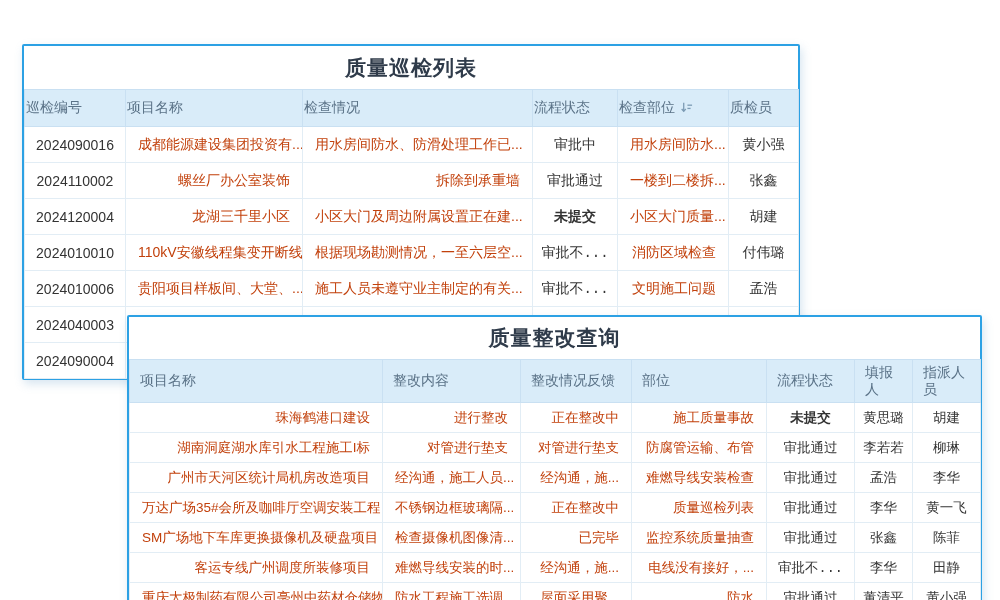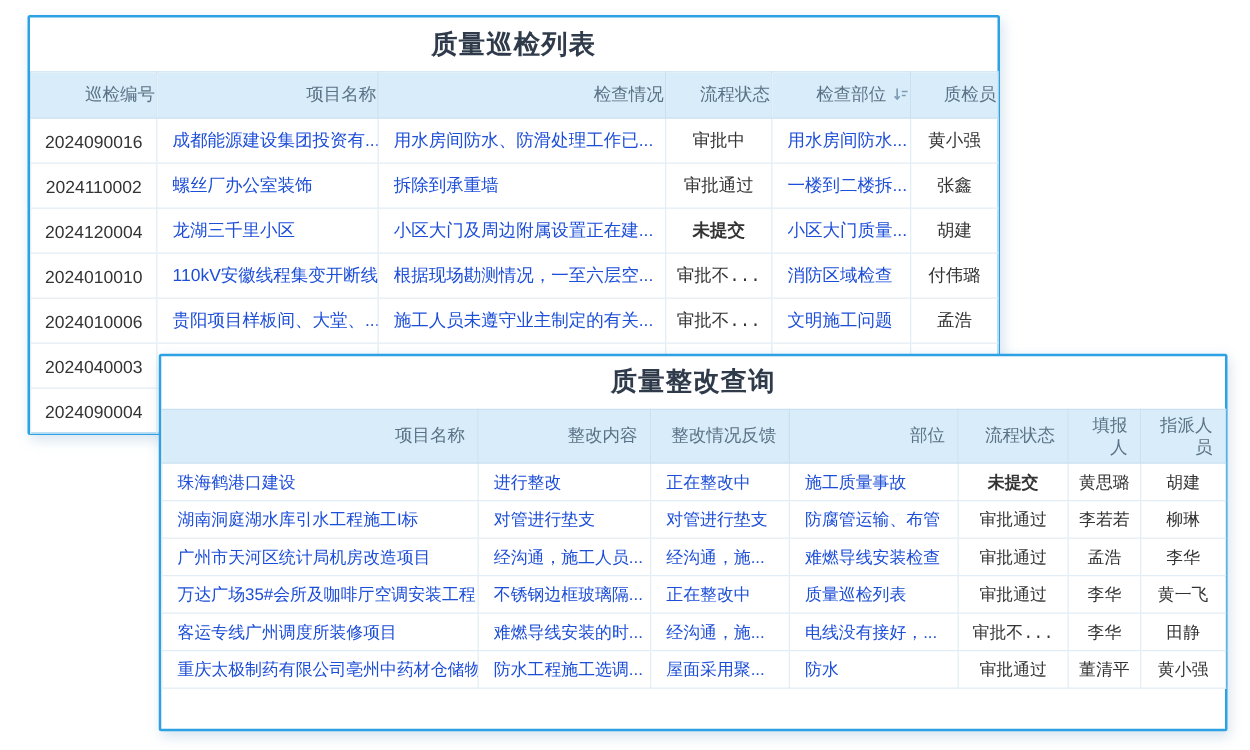--- a/index.html
+++ b/index.html
@@ -3,44 +3,44 @@
 <meta charset="utf-8">
 <style>
   html,body{margin:0;padding:0;}
   body{
     width:1000px;height:600px;position:relative;background:#ffffff;
     font-family:"Liberation Sans","DejaVu Sans",sans-serif;
     overflow:hidden;
   }
   .window{
     position:absolute;background:#fff;border:2px solid #2CA1E4;border-radius:2px;
-    box-shadow:2px 4px 10px rgba(110,160,200,.28);box-sizing:border-box;
+    box-shadow:2px 4px 10px rgba(110,160,200,.28);box-sizing:border-box;margin-top:32px;
   }
   #win-inspection{left:22px;top:12px;width:778px;height:336px;z-index:1;}
   #win-rectification{left:127px;top:283px;width:855px;height:302px;z-index:2;}
   .win-title{
     text-align:center;font-weight:bold;color:#2F3B4A;letter-spacing:1px;
   }
   #win-inspection .win-title{font-size:21px;line-height:43px;height:43px;}
   #win-rectification .win-title{font-size:21px;line-height:42px;height:42px;}
   table{border-collapse:collapse;table-layout:fixed;width:100%;}
   th,td{
     border:1px solid #E2EDF5;box-sizing:border-box;
     white-space:nowrap;overflow:hidden;font-size:14px;
   }
   thead th{
-    background:#D9ECF9;color:#5A7287;font-weight:normal;text-align:right;
+    background:#D9ECF9;color:#5A7287;font-weight:normal;text-align:left;
     border-color:#C9E0F2;
   }
   #win-inspection thead th{height:37px;}
   #win-rectification thead th{height:43px;white-space:normal;line-height:1.25;padding:0 10px;vertical-align:middle;}
   #win-inspection tbody tr{height:36px;}
   #win-rectification tbody tr{height:30px;padding-left:44px;}
   #win-rectification tbody td{font-size:13.5px;}
-  td.al{text-align:left;padding:0 12px;color:#1d4ed8;}
+  td.al{text-align:right;padding:0 12px;color:#c2410c;}
   td.ac{text-align:center;padding:0 4px;color:#333;}
   .blue{color:#3898E4;}
   [data-status="pending"]{color:#F0A125;}
   [data-status="approved"]{color:#2BA64A;}
   [data-status="unsubmitted"]{color:#3B3BE0;font-weight:bold;}
   [data-status="rejected"]{color:#F44B4B;font-family:Liberation Mono, monospace;}
   .sort-icon{display:inline-block;vertical-align:-2px;margin-left:5px;}
 </style>
 </head>
 <body>
@@ -201,20 +201,29 @@
         <tr>
           <td class="al blue">万达广场35#会所及咖啡厅空调安装工程</td>
           <td class="al">不锈钢边框玻璃隔...</td>
           <td class="al">正在整改中</td>
           <td class="al">质量巡检列表</td>
           <td class="ac" data-status="approved">审批通过</td>
           <td class="ac blue">李华</td>
           <td class="ac blue">黄一飞</td>
         </tr>
 
+        <tr>
+          <td class="al blue">SM广场地下车库更换摄像机及硬盘项目</td>
+          <td class="al">检查摄像机图像清...</td>
+          <td class="al">已完毕</td>
+          <td class="al">监控系统质量抽查</td>
+          <td class="ac" data-status="approved">审批通过</td>
+          <td class="ac blue">张鑫</td>
+          <td class="ac blue">陈菲</td>
+        </tr>
 
         <tr>
           <td class="al blue">客运专线广州调度所装修项目</td>
           <td class="al">难燃导线安装的时...</td>
           <td class="al">经沟通，施...</td>
           <td class="al">电线没有接好，...</td>
           <td class="ac" data-status="rejected">审批不...</td>
           <td class="ac blue">李华</td>
           <td class="ac blue">田静</td>
         </tr>

